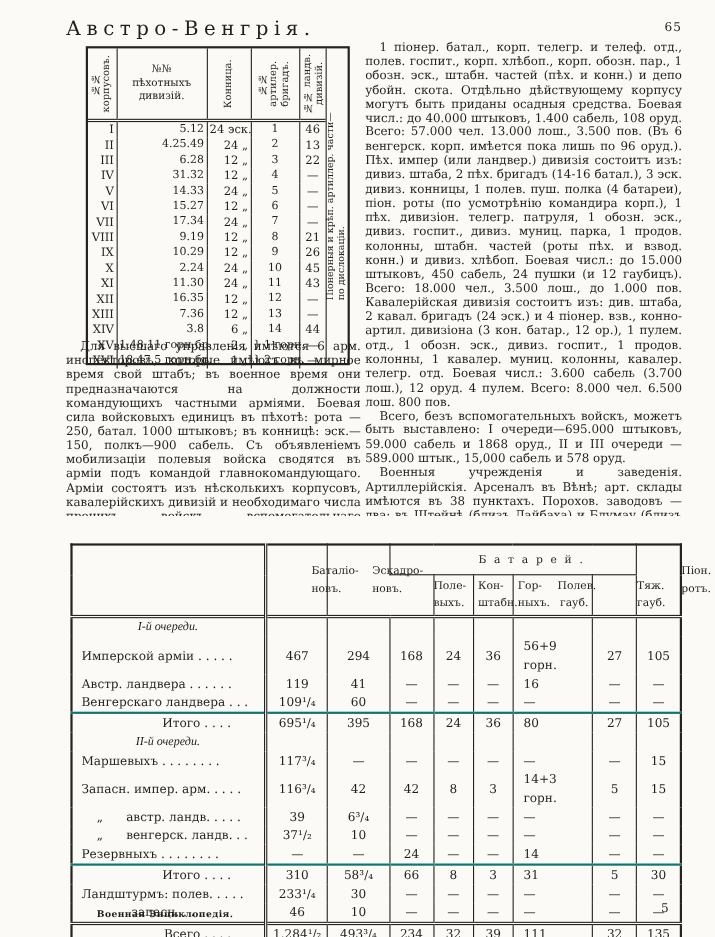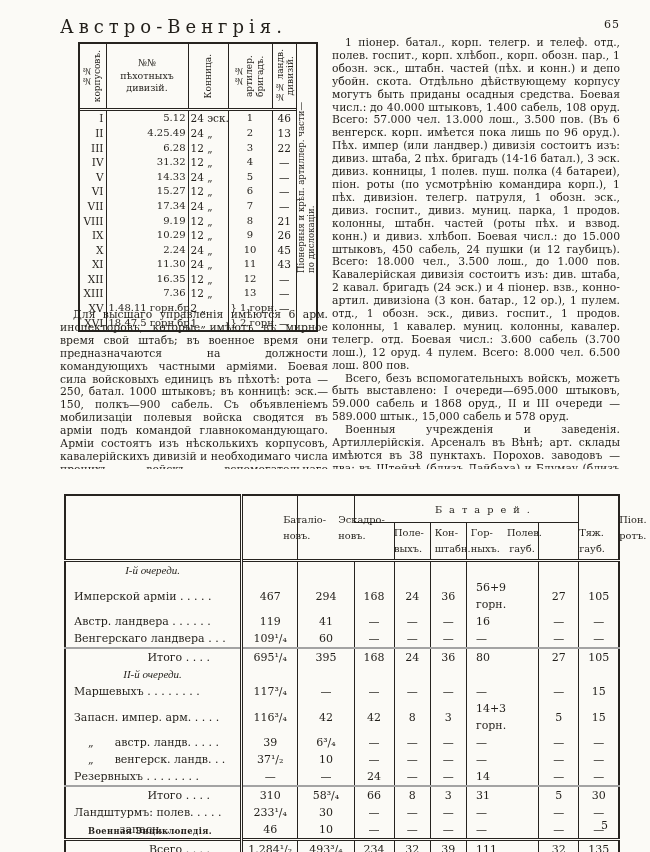--- a/index.html
+++ b/index.html
@@ -31,21 +31,21 @@
   .corps-table th:first-child, .corps-table td:first-child { border-left:none; }
   .corps-table thead th { border-bottom:3px double #26231f; height:64px; vertical-align:middle; text-align:center; font-weight:normal; }
   .corps-table tbody td { height:14px; line-height:14px; white-space:nowrap; }
   .vert {
     writing-mode:vertical-rl; transform:rotate(180deg);
     white-space:pre-line; line-height:1.15; font-size:9px; margin:0 auto;
   }
   .hdr3 { white-space:pre-line; font-size:9.5px; line-height:1.3; }
   .cc0 { text-align:right; padding-right:3px; }
   .cc1 { text-align:right; padding-right:8px; font-size:10px; }
-  .cc2 { text-align:left; padding-left:3px; }
+  .cc2 { text-align:right; padding-left:3px; }
   .cc3 { text-align:center; font-size:10px; }
   .cc4 { text-align:center; }
   .corps-side { width:22px; border-left:1px solid #26231f; display:flex; align-items:center; justify-content:center; }
   .side-note { font-size:8.6px; }
 
   
   .col-left  { position:absolute; left:60px;  top:309px; width:268px; height:160px; overflow:hidden; }
   .col-right { position:absolute; left:332px; top:37px;  width:288px; height:432px; overflow:hidden; }
   .col-left p, .col-right p {
     margin:0; font-size:10.8px; line-height:12.9px; text-align:justify;
@@ -69,21 +69,21 @@
   .mh1 th { height:26px; }
   .mh2 th { height:36px; }
   th.bat { border-bottom:1px solid #26231f; letter-spacing:7px; font-size:10.5px; }
   .mob-table tbody tr:first-child td { border-top:3px double #26231f; }
   .mob-table tbody td { height:17px; line-height:17px; text-align:center; }
   .ml { text-align:left !important; padding-left:8px !important; white-space:pre; font-size:11px; }
   .dbl { border-left:3px double #26231f !important;margin-left:40px; }
   .mv5 { text-align:left !important; padding-left:9px !important; }
   .row-section td { height:20px;font-family:Liberation Serif, serif; }
   .row-section .ml { font-style:italic; text-align:center !important; padding-left:0 !important; }
-  .row-total td { border-top:2px solid #a3a3a3; }
+  .row-total td { border-top:2px solid #0f766e; }
   .row-grand td { border-top:3px double #26231f; height:21px; }
   .row-total .ml, .row-grand .ml { text-align:right !important; padding-right:30px; }
 
   
   .footer { position:absolute; left:88px; top:819px; width:516px; height:14px; }
   .footer-left { font-size:8.3px; font-weight:bold; letter-spacing:.4px; }
   .footer-right { position:absolute; right:-4px; top:0; font-size:11px; }
 </style>
 </head>
 <body>
@@ -212,20 +212,27 @@
             <td class="cc2">12 „</td>
             <td class="cc3">12</td>
             <td class="cc4">—</td>
           </tr>
           <tr>
             <td class="cc0">XIII</td>
             <td class="cc1">7.36</td>
             <td class="cc2">12 „</td>
             <td class="cc3">13</td>
             <td class="cc4">—</td>
+          </tr>
+          <tr>
+            <td class="cc0">XIV</td>
+            <td class="cc1">3.8</td>
+            <td class="cc2">6 „</td>
+            <td class="cc3">14</td>
+            <td class="cc4">44</td>
           </tr>
           <tr>
             <td class="cc0">XV</td>
             <td class="cc1">1.48.11 горн.бр.</td>
             <td class="cc2">2 „</td>
             <td class="cc3">} 1 горн.</td>
             <td class="cc4">—</td>
           </tr>
           <tr>
             <td class="cc0">XVI</td>

